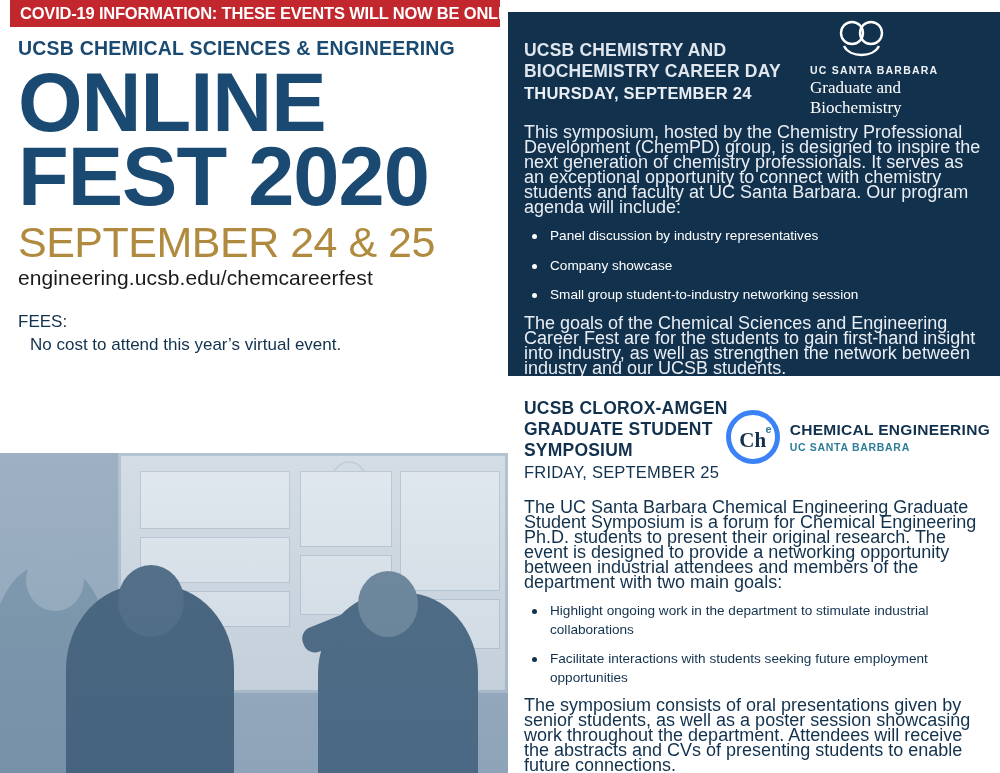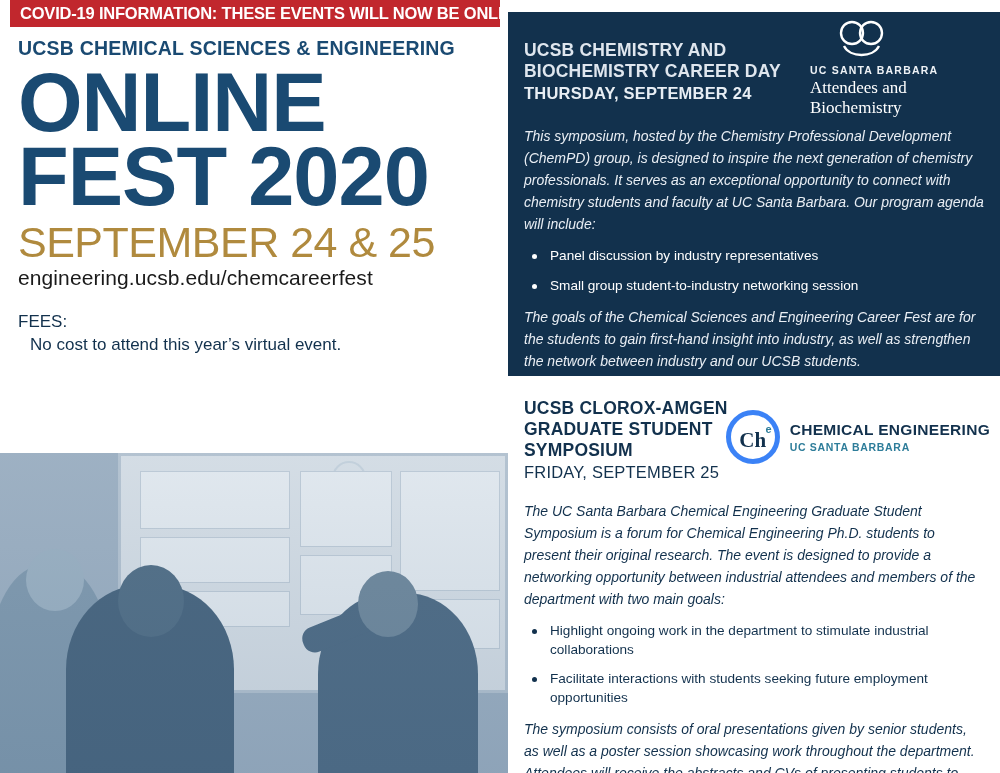--- a/index.html
+++ b/index.html
@@ -163,24 +163,23 @@
     line-height: 20px;
     margin-top: 1px;
     letter-spacing: 0.2px;
   }
   .panel-top .evt-title { color: #dfe6ee; }
   .panel-top .evt-date { color: #e8eef4; font-weight: bold; }
   .panel-bottom .evt-title { color: #12314d; }
   .panel-bottom .evt-date { color: #12314d; }
 
   .body-text {
-    font-size: 14px;
-    line-height: 22px;
+    font-size: 18px;
+    line-height: 15px;
     margin-top: 16px;
-    font-style: italic;
   }
   .panel-top .body-text { color: #e9eef4; }
   .panel-bottom .body-text { color: #12314d; }
 
   ul.bullets { list-style: none; margin-top: 12px; }
   ul.bullets li {
     position: relative;
     padding-left: 26px;
     font-size: 13.6px;
     line-height: 18.5px;
@@ -286,33 +285,34 @@
     <div class="panel-top">
       <div style="max-width:262px">
         <div class="evt-title">UCSB CHEMISTRY AND BIOCHEMISTRY CAREER DAY</div>
         <div class="evt-date">THURSDAY, SEPTEMBER 24</div>
       </div>
 
       <div class="body-text" style="margin-top:22px">This symposium, hosted by the Chemistry Professional Development (ChemPD) group, is designed to inspire the next generation of chemistry professionals. It serves as an exceptional opportunity to connect with chemistry students and faculty at UC Santa Barbara. Our program agenda will include:</div>
 
       <ul class="bullets">
         <li>Panel discussion by industry representatives</li>
+        <li>Company showcase</li>
         <li>Small group student-to-industry networking session</li>
       </ul>
 
       <div class="body-text" style="margin-top:8px">The goals of the Chemical Sciences and Engineering Career Fest are for the students to gain first-hand insight into industry, as well as strengthen the network between industry and our UCSB students.</div>
 
       <div class="logo-top">
         <svg class="marks" viewBox="0 0 62 40">
           <circle cx="22" cy="13" r="11" fill="none" stroke="#ffffff" stroke-width="2.4"></circle>
           <circle cx="41" cy="13" r="11" fill="none" stroke="#ffffff" stroke-width="2.4"></circle>
           <path d="M14 26 C20 38, 43 38, 49 26" fill="none" stroke="#ffffff" stroke-width="2.4"></path>
         </svg>
         <div class="uc-line">UC SANTA BARBARA</div>
-        <div class="dept">Attendees and</div>
+        <div class="dept">Graduate and</div>
         <div class="dept" style="margin-top:0">Biochemistry</div>
       </div>
     </div>
 
     <div class="panel-bottom">
       <div style="max-width:236px">
         <div class="evt-title">UCSB CLOROX-AMGEN GRADUATE STUDENT SYMPOSIUM</div>
         <div class="evt-date">FRIDAY, SEPTEMBER 25</div>
       </div>
 

